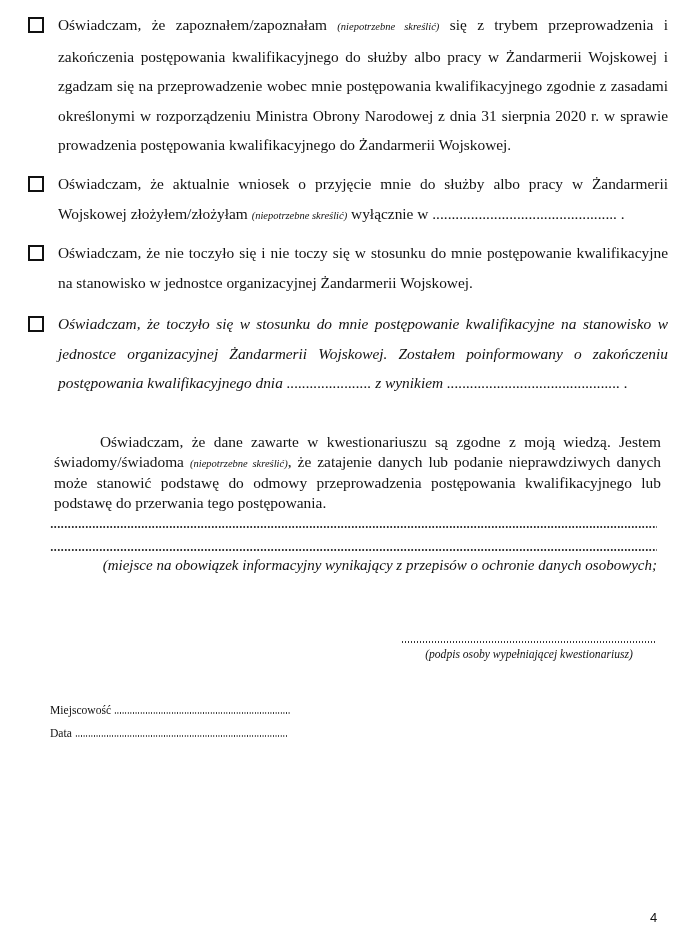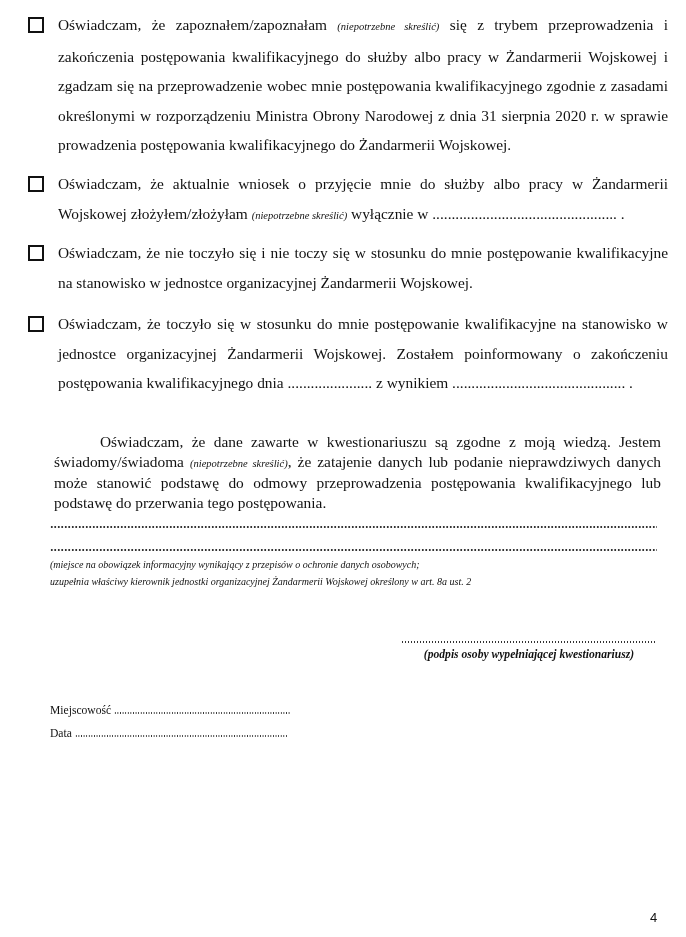--- a/index.html
+++ b/index.html
@@ -23,30 +23,30 @@
     font-size: 15.4px; line-height: 19.5px; text-align: justify;
   }
   .para .indent { display: inline-block; width: 46px; }
   .dotline {
     position: absolute; left: 50px; width: 607px; height: 2px;
     background-image: radial-gradient(circle, #333 0.7px, transparent 0.9px);
     background-size: 3.5px 2px; background-repeat: repeat-x;
   }
   .info-note {
     position: absolute; left: 50px; width: 607px; top: 557px;
-    text-align: left; font-style: italic; font-size: 10px; line-height: 16.5px;
+    text-align: right; font-style: italic; font-size: 15px; line-height: 16.5px;
   }
   .sig-line {
     position: absolute; left: 401px; width: 256px; top: 641px; height: 2px;
     background-image: radial-gradient(circle, #333 0.6px, transparent 0.8px);
     background-size: 3px 2px; background-repeat: repeat-x;
   }
   .sig-caption {
     position: absolute; left: 401px; width: 256px; top: 648px;
-    text-align: center; font-style: italic; font-size: 11.6px; font-weight: bold;
+    text-align: center; font-style: italic; font-size: 11.6px;
   }
   .field { position: absolute; left: 50px; font-size: 11.6px; }
   .field .fill {
     display: inline-block; vertical-align: baseline; height: 2px;
     background-image: radial-gradient(circle, #333 0.5px, transparent 0.7px);
     background-size: 2.6px 2px; background-repeat: repeat-x;
   }
   .page-number { position: absolute; left: 650px; top: 910px; font-size: 13px; font-family: "Liberation Sans", sans-serif; }
 </style>
 </head>
@@ -62,33 +62,32 @@
   <div class="item" style="top:169px;">
     <span class="cb"></span>
     <div class="item-text"><span>Oświadczam, że aktualnie wniosek o przyjęcie mnie do służby albo pracy w Żandarmerii Wojskowej złożyłem/złożyłam </span><span class="note">(niepotrzebne skreślić)</span><span> wyłącznie w ................................................ .</span></div>
   </div>
 
   <div class="item" style="top:238px;">
     <span class="cb"></span>
     <div class="item-text">Oświadczam, że nie toczyło się i nie toczy się w stosunku do mnie postępowanie kwalifikacyjne na stanowisko w jednostce organizacyjnej Żandarmerii Wojskowej.</div>
   </div>
 
-  <div class="item" style="top:309px;">
+  <div class="item" style="top:309px;font-style:italic;">
     <span class="cb"></span>
     <div class="item-text">Oświadczam, że toczyło się w stosunku do mnie postępowanie kwalifikacyjne na stanowisko w jednostce organizacyjnej Żandarmerii Wojskowej. Zostałem poinformowany o zakończeniu postępowania kwalifikacyjnego dnia ...................... z wynikiem ............................................. .</div>
   </div>
 
   <div class="para"><span class="indent"></span><span>Oświadczam, że dane zawarte w kwestionariuszu są zgodne z moją wiedzą. Jestem świadomy/świadoma </span><span class="note">(niepotrzebne skreślić)</span><span>, że zatajenie danych lub podanie nieprawdziwych danych może stanowić podstawę do odmowy przeprowadzenia postępowania kwalifikacyjnego lub podstawę do przerwania tego postępowania.</span></div>
 
   <div class="dotline" style="top:526px;"></div>
   <div class="dotline" style="top:549px;"></div>
 
   <div class="info-note">
     <div>(miejsce na obowiązek informacyjny wynikający z przepisów o ochronie danych osobowych;</div>
-    <div>uzupełnia właściwy kierownik jednostki organizacyjnej Żandarmerii Wojskowej określony w art. 8a ust. 2</div>
   </div>
 
   <div class="sig-line"></div>
   <div class="sig-caption">(podpis osoby wypełniającej kwestionariusz)</div>
 
   <div class="field" style="top:704px;">
     <span>Miejscowość</span>
     <span class="fill" style="width:176px;"></span>
   </div>
   <div class="field" style="top:727px;">

